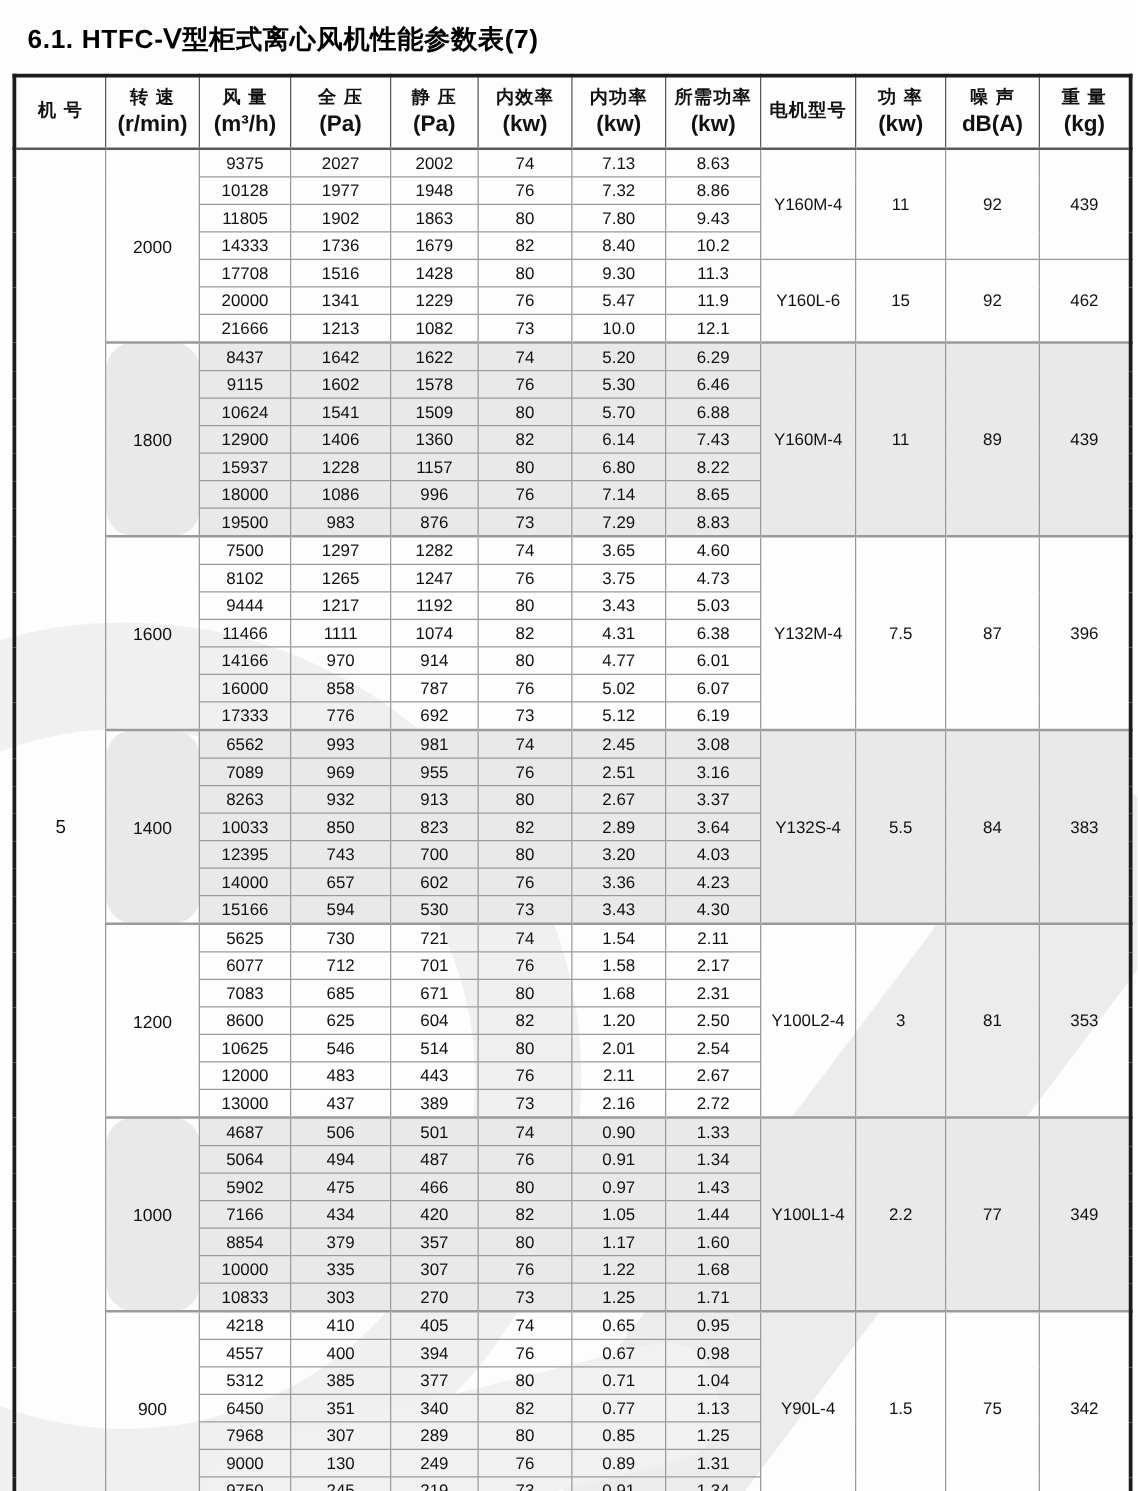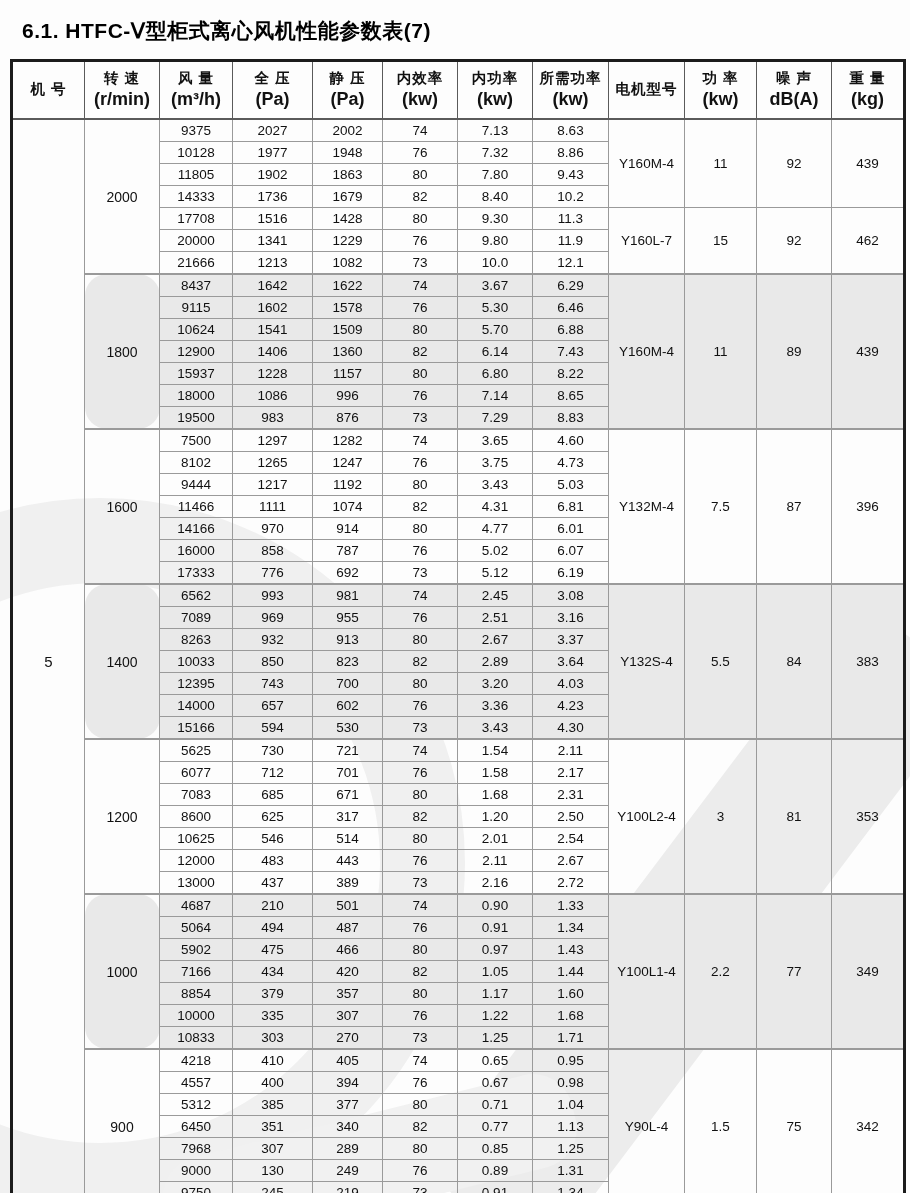--- a/index.html
+++ b/index.html
@@ -195,48 +195,48 @@
           <td>8.40</td>
           <td>10.2</td>
         </tr>
         <tr>
           <td>17708</td>
           <td>1516</td>
           <td>1428</td>
           <td>80</td>
           <td>9.30</td>
           <td>11.3</td>
-          <td rowspan="3">Y160L-7</td>
+          <td rowspan="3">Y160L-6</td>
           <td rowspan="3">15</td>
           <td rowspan="3">92</td>
           <td rowspan="3">462</td>
         </tr>
         <tr>
           <td>20000</td>
           <td>1341</td>
           <td>1229</td>
           <td>76</td>
-          <td>9.80</td>
+          <td>5.47</td>
           <td>11.9</td>
         </tr>
         <tr>
           <td>21666</td>
           <td>1213</td>
           <td>1082</td>
           <td>73</td>
           <td>10.0</td>
           <td>12.1</td>
         </tr>
         <tr class="group-start">
           <td rowspan="7" class="speed-cell shaded">1800</td>
           <td class="shaded">8437</td>
           <td class="shaded">1642</td>
           <td class="shaded">1622</td>
           <td class="shaded">74</td>
-          <td class="shaded">3.67</td>
+          <td class="shaded">5.20</td>
           <td class="shaded">6.29</td>
           <td rowspan="7" class="shaded">Y160M-4</td>
           <td rowspan="7" class="shaded">11</td>
           <td rowspan="7" class="shaded">89</td>
           <td rowspan="7" class="shaded">439</td>
         </tr>
         <tr>
           <td class="shaded">9115</td>
           <td class="shaded">1602</td>
           <td class="shaded">1578</td>
@@ -312,21 +312,21 @@
           <td>80</td>
           <td>3.43</td>
           <td>5.03</td>
         </tr>
         <tr>
           <td>11466</td>
           <td>1111</td>
           <td>1074</td>
           <td>82</td>
           <td>4.31</td>
-          <td>6.81</td>
+          <td>6.38</td>
         </tr>
         <tr>
           <td>14166</td>
           <td>970</td>
           <td>914</td>
           <td>80</td>
           <td>4.77</td>
           <td>6.01</td>
         </tr>
         <tr>
@@ -431,21 +431,21 @@
           <td>7083</td>
           <td>685</td>
           <td>671</td>
           <td>80</td>
           <td>1.68</td>
           <td>2.31</td>
         </tr>
         <tr>
           <td>8600</td>
           <td>625</td>
-          <td>317</td>
+          <td>604</td>
           <td>82</td>
           <td>1.20</td>
           <td>2.50</td>
         </tr>
         <tr>
           <td>10625</td>
           <td>546</td>
           <td>514</td>
           <td>80</td>
           <td>2.01</td>
@@ -463,21 +463,21 @@
           <td>13000</td>
           <td>437</td>
           <td>389</td>
           <td>73</td>
           <td>2.16</td>
           <td>2.72</td>
         </tr>
         <tr class="group-start">
           <td rowspan="7" class="speed-cell shaded">1000</td>
           <td class="shaded">4687</td>
-          <td class="shaded">210</td>
+          <td class="shaded">506</td>
           <td class="shaded">501</td>
           <td class="shaded">74</td>
           <td class="shaded">0.90</td>
           <td class="shaded">1.33</td>
           <td rowspan="7" class="shaded">Y100L1-4</td>
           <td rowspan="7" class="shaded">2.2</td>
           <td rowspan="7" class="shaded">77</td>
           <td rowspan="7" class="shaded">349</td>
         </tr>
         <tr>

